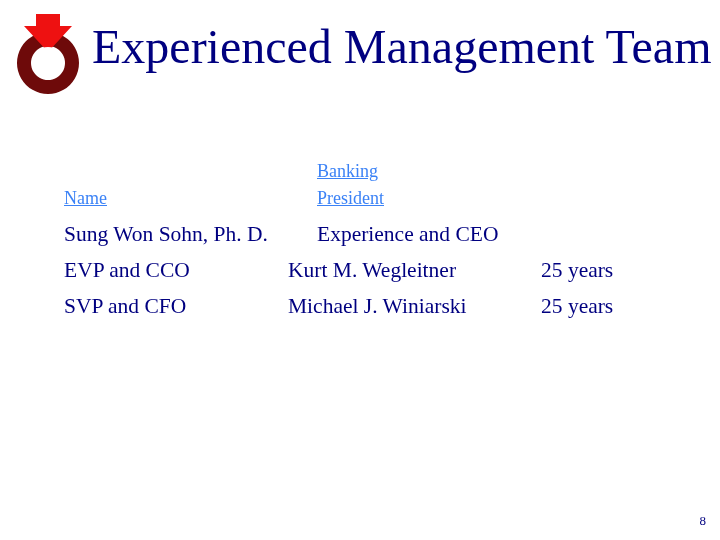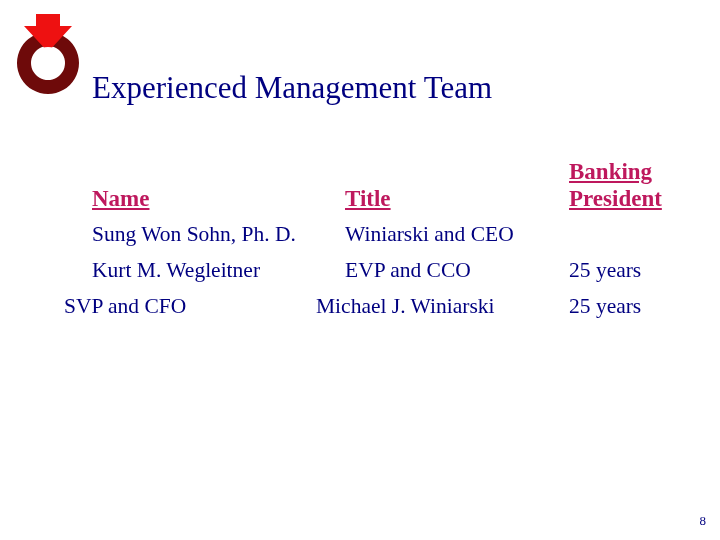--- a/index.html
+++ b/index.html
@@ -31,26 +31,25 @@
     height: 82px;
   }
   .logo svg { display: block; }
 
   
   .slide-title {
     position: absolute;
     left: 92px;
     top: 24px;
     color: #000080;
-    font-size: 31px;
+    font-size: 48px;
     line-height: 46px;
     font-weight: normal;
     white-space: nowrap;
     letter-spacing: 0px;
-    margin-top: 41px;
   }
 
   
   .table {
     position: absolute;
     left: 64px;
     top: 150px;
     width: 600px;
   }
   .row {
@@ -59,29 +58,29 @@
     color: #000080;
   }
   .head-row {
     height: 62px;
     align-items: flex-end;
   }
   .data-row {
     height: 36px;
     align-items: flex-end;
   }
-  .c-name  { width: 253px; flex: 0 0 253px; margin-left: 28px; }
+  .c-name  { width: 253px; flex: 0 0 253px; }
   .c-title { width: 224px; flex: 0 0 224px; }
   .c-exp   { width: 123px; flex: 0 0 123px; }
 
   .head-cell {
-    font-size: 23px;
-    font-weight: bold;
+    font-size: 18px;
+    font-weight: normal;
     line-height: 27px;
-    color: #be185d;
+    color: #3b82f6;
   }
   .head-cell .u {
     text-decoration: underline;
     display: inline-block;
   }
   .head-cell.two-line .u {
     display: block;
     width: max-content;
   }
   .data-cell {
@@ -121,37 +120,34 @@
   </div>
 
   <div class="slide-title">Experienced Management Team</div>
 
   <div class="table">
 
     <div class="row head-row">
       <div class="head-cell c-name">
         <span class="u">Name</span>
       </div>
-      <div class="head-cell c-title">
-        <span class="u">Title</span>
-      </div>
       <div class="head-cell c-exp two-line">
         <span class="u">Banking</span>
         <span class="u">President</span>
       </div>
     </div>
 
     <div class="row data-row">
       <div class="data-cell c-name">Sung Won Sohn, Ph. D.</div>
-      <div class="data-cell c-title">Winiarski and CEO</div>
+      <div class="data-cell c-title">Experience and CEO</div>
     </div>
 
     <div class="row data-row">
+      <div class="data-cell c-title">EVP and CCO</div>
       <div class="data-cell c-name">Kurt M. Wegleitner</div>
-      <div class="data-cell c-title">EVP and CCO</div>
       <div class="data-cell c-exp">25 years</div>
     </div>
 
     <div class="row data-row">
       <div class="data-cell c-title">SVP and CFO</div>
       <div class="data-cell c-name">Michael J. Winiarski</div>
       <div class="data-cell c-exp">25 years</div>
     </div>
 
   </div>

